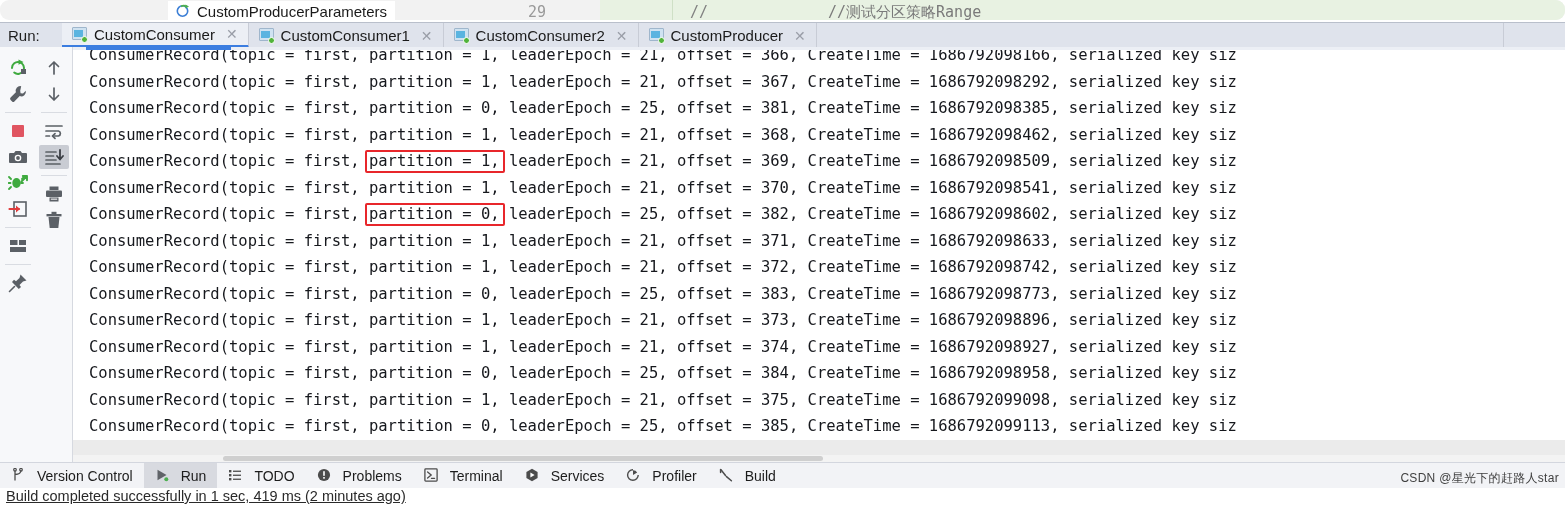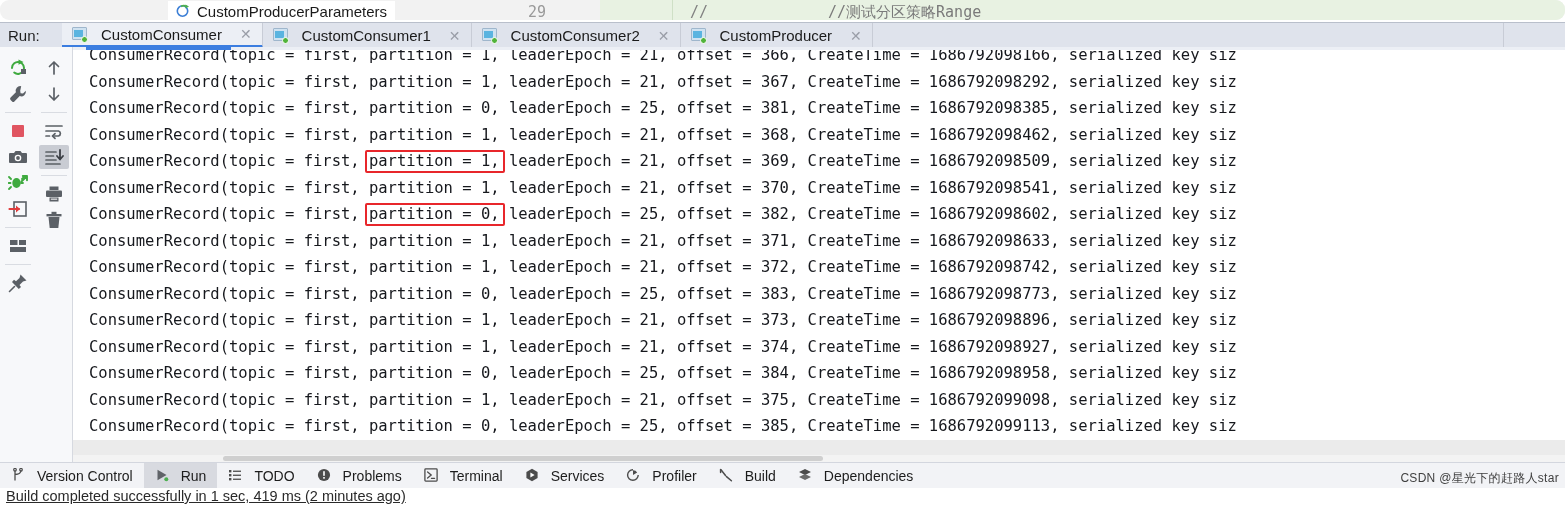--- a/index.html
+++ b/index.html
@@ -100,21 +100,21 @@
   .run-tabs {
     position: absolute;
     left: 62px; top: 0;
     height: 25px;
     display: flex;
     align-items: stretch;
   }
   .run-tab {
     display: flex;
     align-items: center;
-    gap: 14px;
+    gap: 7px;
     padding: 0 10px 0 10px;
     height: 25px;
     box-sizing: border-box;
     font-size: 15px;
     color: #1a1a1a;
     white-space: nowrap;
     position: relative;
     border-right: 1px solid #c8ccd6;
   }
   .run-tab.active {
@@ -605,29 +605,20 @@
       <div class="bb-item">
         <span>
           <svg width="14" height="14" viewBox="0 0 14 14">
             <path d="M2.2 2 L6.5 7.5 M7.5 8.6 L12.4 12.8" fill="none" stroke="#4c4c4c" stroke-width="1.5" stroke-linecap="round"></path>
             <path d="M1.6 1.4 L1.6 4.6" stroke="#4c4c4c" stroke-width="1.5" stroke-linecap="round"></path>
           </svg>
         </span>
         <span>Build</span>
       </div>
 
-      <div class="bb-item">
-        <span>
-          <svg width="14" height="14" viewBox="0 0 14 14">
-            <path d="M7 1 L13 4 L7 7 L1 4 Z" fill="#4c4c4c"></path>
-            <path d="M7 6 L13 9 L7 12 L1 9 Z" fill="#6b6b6b"></path>
-          </svg>
-        </span>
-        <span>Dependencies</span>
-      </div>
 
     </div>
   </div>
 
   <div class="status-line">
     <div class="status-text">Build completed successfully in 1 sec, 419 ms (2 minutes ago)</div>
   </div>
 
   <div class="watermark">CSDN @星光下的赶路人star</div>
 

